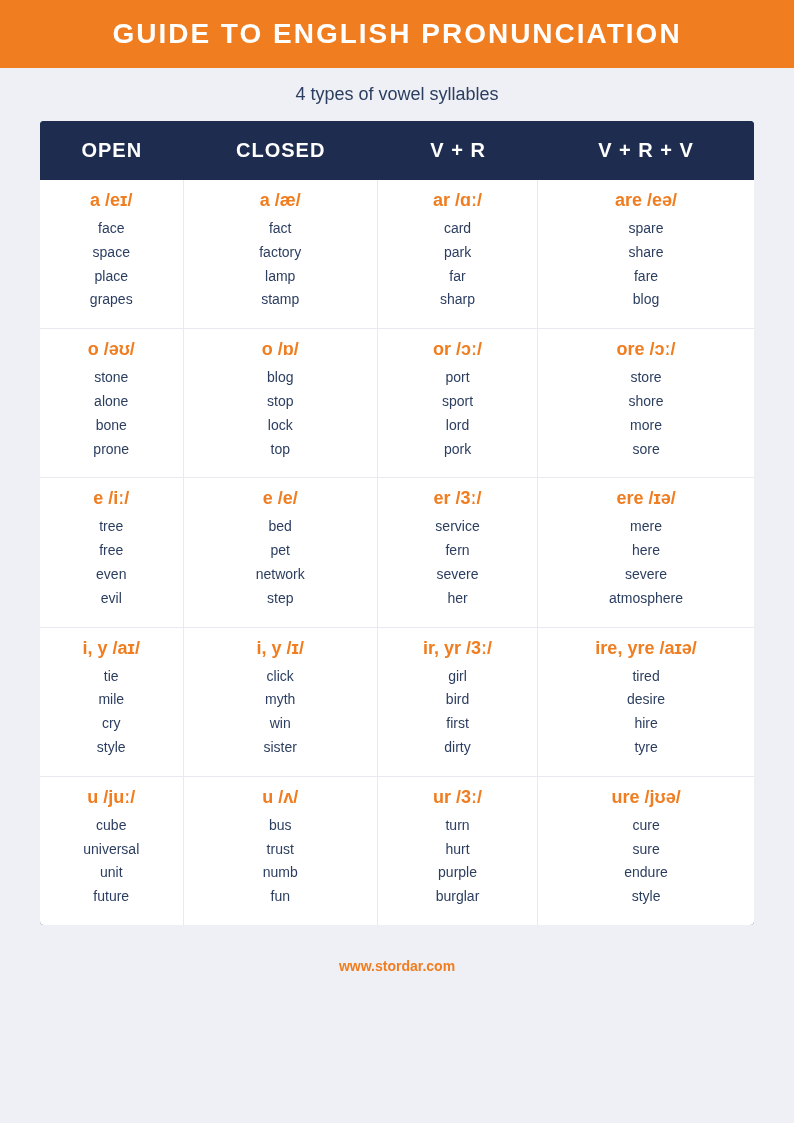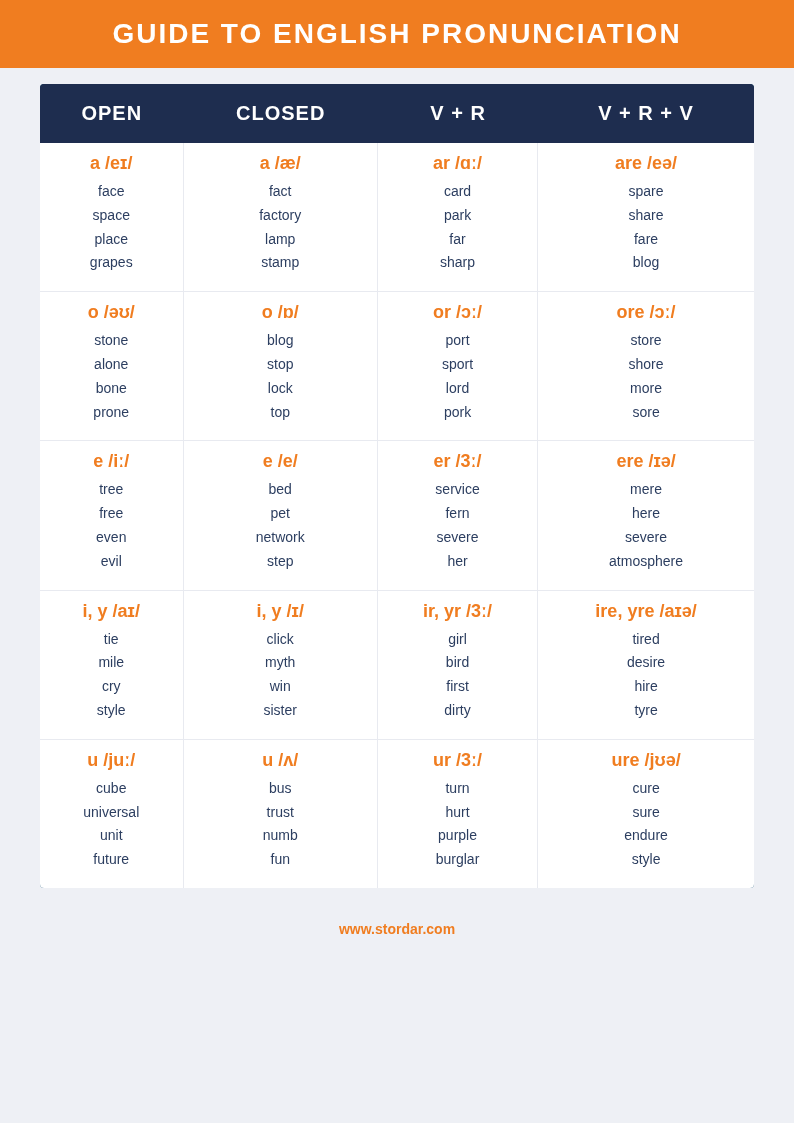--- a/index.html
+++ b/index.html
@@ -114,20 +114,21 @@
   </style>
 </head>
 <body>
 
 <div class="page-wrapper">
 
   <div class="header-banner">
     <h1>GUIDE TO ENGLISH PRONUNCIATION</h1>
   </div>
 
+  <p class="subtitle">4 types of vowel syllables</p>
 
   <div class="table-container">
     <table class="main-table">
       <thead>
         <tr id="col-headers">
         <th class="col-header">OPEN</th>
             <th class="col-header">CLOSED</th>
             <th class="col-header">V + R</th>
             <th class="col-header">V + R + V</th>
           </tr>

